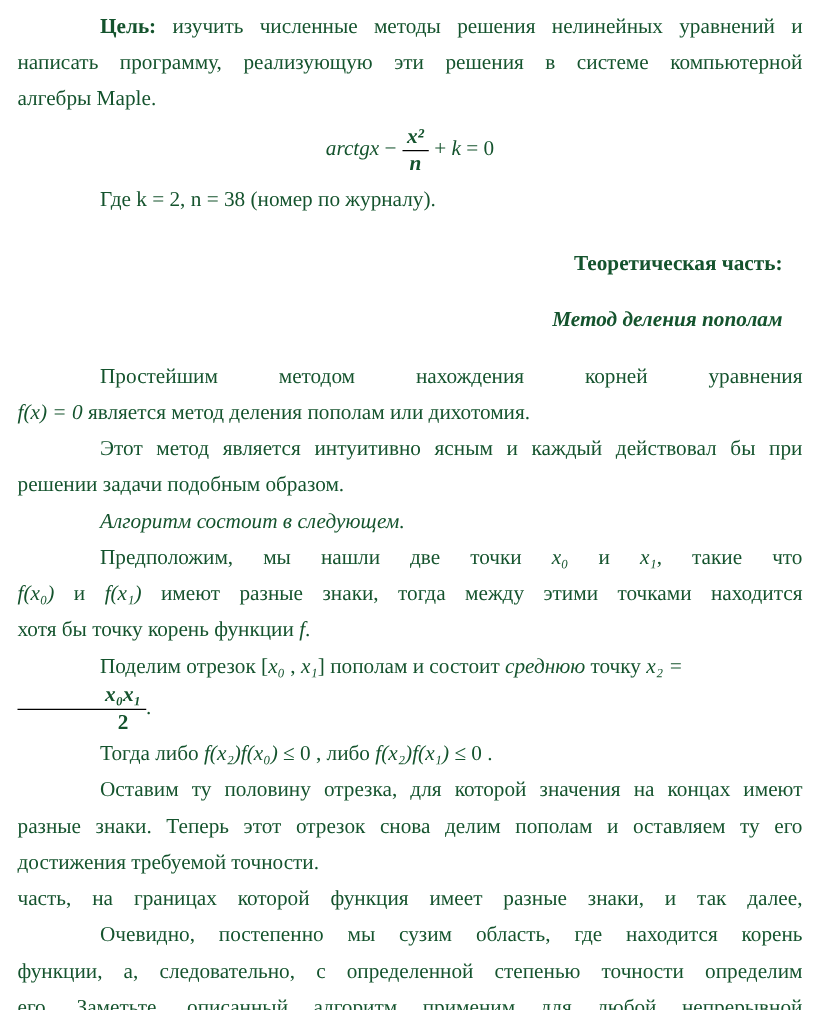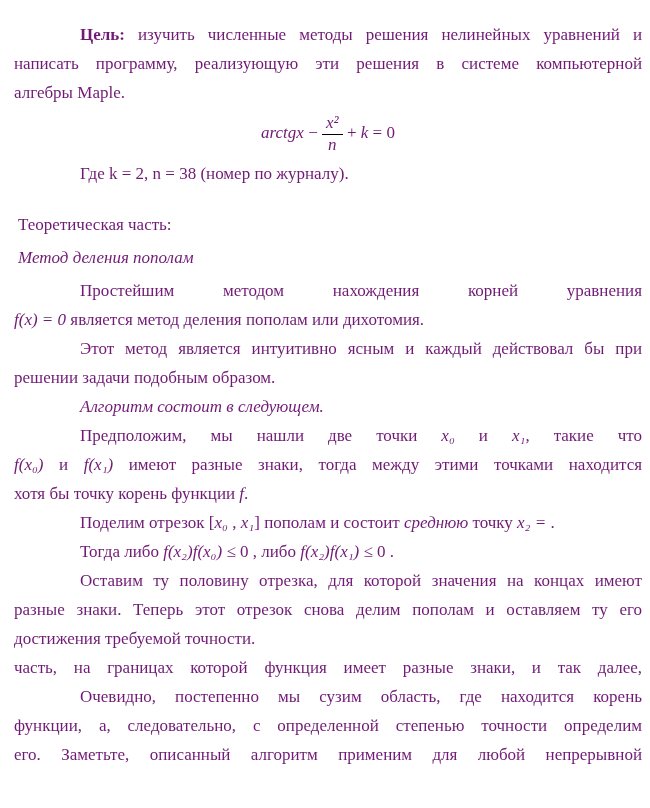--- a/index.html
+++ b/index.html
@@ -1,29 +1,29 @@
 <!DOCTYPE html>
 <html><head>
 <meta charset="utf-8">
 <style>
   html,body{margin:0;padding:0;background:#ffffff;}
-  .page{width:650px;height:808px;overflow:hidden;box-sizing:border-box;background:#ffffff;color:#701a75;
-        font-family:"Liberation Serif","DejaVu Serif",serif;font-size:17px;padding:20px 8px 0 14px;}
+  .page{width:650px;height:808px;overflow:hidden;box-sizing:border-box;background:#ffffff;color:#14532d;
+        font-family:"Liberation Serif","DejaVu Serif",serif;font-size:17px;padding:6px 8px 0 14px;}
   .content{width:628px;}
   p.para{margin:0;padding:0;}
   .line{display:block;line-height:29px;}
   .j{text-align:justify;text-align-last:justify;}
   .first{text-indent:66px;}
   .math{font-style:italic;}
   b{font-weight:bold;}
-  .heading{display:block;font-weight:normal;text-align:left;line-height:29px;margin:4px;}
+  .heading{display:block;font-weight:bold;text-align:right;line-height:29px;margin:16px;}
   .heading.it{font-style:italic;}
   .mt{margin-top:22px;}
   .formula-block{text-align:center;margin:7px 0 5px 0;font-size:17px;line-height:1.2;}
-  .frac{display:inline-block;vertical-align:middle;text-align:center;line-height:1.1;}
+  .frac{display:inline-block;vertical-align:middle;text-align:center;line-height:1.1;font-weight:bold;}
   .frac .num{display:block;border-bottom:1.4px solid #000;padding:0 4px 1px 4px;}
   .frac .den{display:block;padding-top:1px;}
   .tall{margin:6px 0 4px 0;}
 </style>
 </head>
 <body>
 
 <div class="page">
   <div class="content">
 
@@ -57,21 +57,21 @@
       <span class="line first"><i class="math">Алгоритм состоит в следующем.</i></span>
     </p>
 
     <p class="para">
       <span class="line j first"><span>Предположим, мы нашли две точки </span><i class="math">x₀</i><span> и </span><i class="math">x₁</i><span>, такие что</span></span>
       <span class="line j"><i class="math">f(x₀)</i><span> и </span><i class="math">f(x₁)</i><span> имеют разные знаки, тогда между этими точками находится</span></span>
       <span class="line"><span>хотя бы точку корень функции </span><i class="math">f</i><span>.</span></span>
     </p>
 
     <p class="para tall">
-      <span class="line first"><span>Поделим отрезок [</span><i class="math">x₀</i><span> , </span><i class="math">x₁</i><span>] пополам и состоит </span><i class="math">среднюю</i><span> точку </span><i class="math">x₂ = </i><span>.</span></span>
+      <span class="line first"><span>Поделим отрезок [</span><i class="math">x₀</i><span> , </span><i class="math">x₁</i><span>] пополам и состоит </span><i class="math">среднюю</i><span> точку </span><i class="math">x₂ = </i><span class="frac"><span class="num math">x₀x₁</span><span class="den">2</span></span><span>.</span></span>
     </p>
 
     <p class="para">
       <span class="line first"><span>Тогда либо </span><i class="math">f(x₂)f(x₀)</i><span> ≤ 0 , либо </span><i class="math">f(x₂)f(x₁)</i><span> ≤ 0 .</span></span>
     </p>
 
     <p class="para">
       <span class="line j first"><span>Оставим ту половину отрезка, для которой значения на концах имеют</span></span>
       <span class="line j"><span>разные знаки. Теперь этот отрезок снова делим пополам и оставляем ту его</span></span>
       <span class="line"><span>достижения требуемой точности.</span></span>

